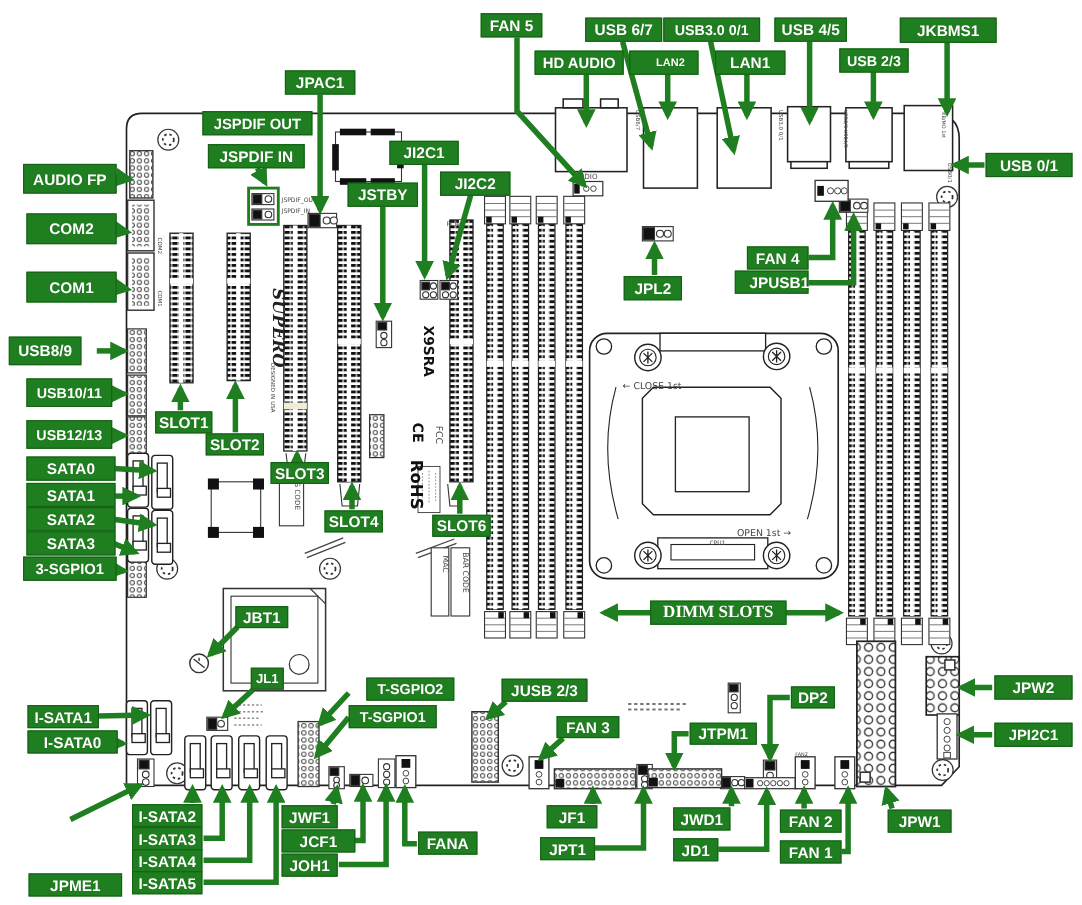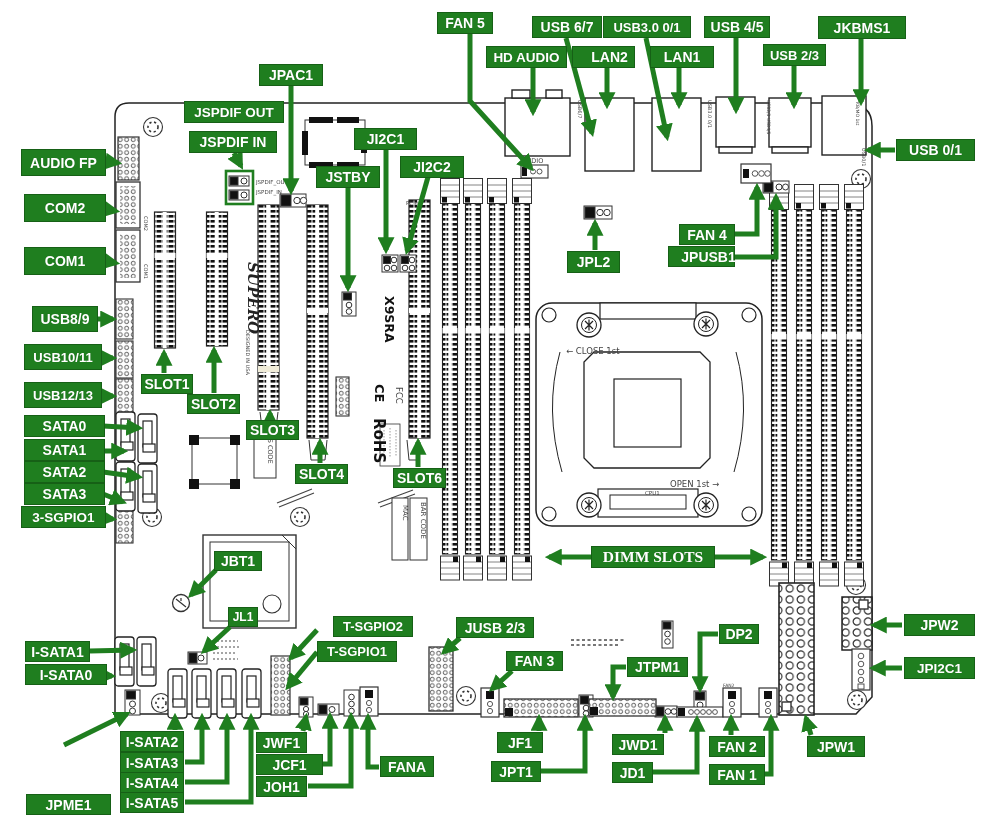--- a/index.html
+++ b/index.html
@@ -469,37 +469,37 @@
   </g>
 </svg>
 
 <div id="labels-layer">
       <div class="callout" style="left: 437px; top: 12px; width: 56px; height: 22px; font-size: 14px;">FAN 5</div>
       <div class="callout" style="left: 532px; top: 16px; width: 70px; height: 22px; font-size: 14px; text-align: right;">USB 6/7</div>
       <div class="callout" style="left: 603px; top: 16px; width: 88px; height: 22px; font-size: 13px;">USB3.0 0/1</div>
       <div class="callout" style="left: 704px; top: 16px; width: 66px; height: 22px; font-size: 14px;">USB 4/5</div>
       <div class="callout" style="left: 818px; top: 16px; width: 88px; height: 23px; font-size: 14px;">JKBMS1</div>
       <div class="callout" style="left: 486px; top: 46px; width: 81px; height: 22px; font-size: 13.5px;">HD AUDIO</div>
-      <div class="callout" style="left: 572px; top: 46px; width: 63px; height: 22px; font-size: 14px; padding-left: 12px;">LAN2</div>
+      <div class="callout" style="left: 572px; top: 46px; width: 63px; height: 22px; font-size: 10px; padding-left: 12px;">LAN2</div>
       <div class="callout" style="left: 650px; top: 46px; width: 64px; height: 22px; font-size: 14px;">LAN1</div>
       <div class="callout" style="left: 763px; top: 44px; width: 63px; height: 22px; font-size: 13px;">USB 2/3</div>
       <div class="callout" style="left: 896px; top: 139px; width: 79px; height: 22px; font-size: 14px;">USB 0/1</div>
       <div class="callout" style="left: 259px; top: 64px; width: 64px; height: 22px; font-size: 14px; text-align: right;">JPAC1</div>
       <div class="callout" style="left: 184px; top: 101px; width: 100px; height: 22px; font-size: 13.5px;">JSPDIF OUT</div>
       <div class="callout" style="left: 189px; top: 131px; width: 88px; height: 22px; font-size: 14px;">JSPDIF IN</div>
       <div class="callout" style="left: 354px; top: 128px; width: 63px; height: 22px; font-size: 14px;">JI2C1</div>
       <div class="callout" style="left: 316px; top: 166px; width: 64px; height: 22px; font-size: 14px;">JSTBY</div>
       <div class="callout" style="left: 400px; top: 156px; width: 64px; height: 22px; font-size: 14px;">JI2C2</div>
       <div class="callout" style="left: 567px; top: 251px; width: 53px; height: 22px; font-size: 14px;">JPL2</div>
       <div class="callout" style="left: 679px; top: 224px; width: 56px; height: 21px; font-size: 14px;">FAN 4</div>
       <div class="callout" style="left: 668px; top: 246px; width: 67px; height: 21px; font-size: 14px; padding-left: 14px;">JPUSB1</div>
       <div class="callout" style="left: 21px; top: 149px; width: 85px; height: 27px; font-size: 14px;">AUDIO FP</div>
       <div class="callout" style="left: 24px; top: 194px; width: 82px; height: 28px; font-size: 14px;">COM2</div>
       <div class="callout" style="left: 24px; top: 247px; width: 82px; height: 28px; font-size: 14px;">COM1</div>
-      <div class="callout" style="left: 32px; top: 306px; width: 66px; height: 26px; font-size: 14px;">USB8/9</div>
+      <div class="callout" style="left: 8px; top: 306px; width: 66px; height: 26px; font-size: 14px;">USB8/9</div>
       <div class="callout" style="left: 24px; top: 344px; width: 78px; height: 26px; font-size: 13px;">USB10/11</div>
       <div class="callout" style="left: 24px; top: 382px; width: 78px; height: 26px; font-size: 13px;">USB12/13</div>
       <div class="callout" style="left: 24px; top: 415px; width: 81px; height: 22px; font-size: 14px;">SATA0</div>
       <div class="callout" style="left: 24px; top: 439px; width: 81px; height: 22px; font-size: 14px;">SATA1</div>
       <div class="callout" style="left: 24px; top: 461px; width: 81px; height: 22px; font-size: 14px;">SATA2</div>
       <div class="callout" style="left: 24px; top: 483px; width: 81px; height: 22px; font-size: 14px;">SATA3</div>
       <div class="callout" style="left: 21px; top: 506px; width: 85px; height: 22px; font-size: 13.5px;">3-SGPIO1</div>
       <div class="callout" style="left: 141px; top: 374px; width: 52px; height: 20px; font-size: 14px;">SLOT1</div>
       <div class="callout" style="left: 187px; top: 394px; width: 53px; height: 20px; font-size: 14px;">SLOT2</div>
       <div class="callout" style="left: 246px; top: 420px; width: 53px; height: 20px; font-size: 14px;">SLOT3</div>

